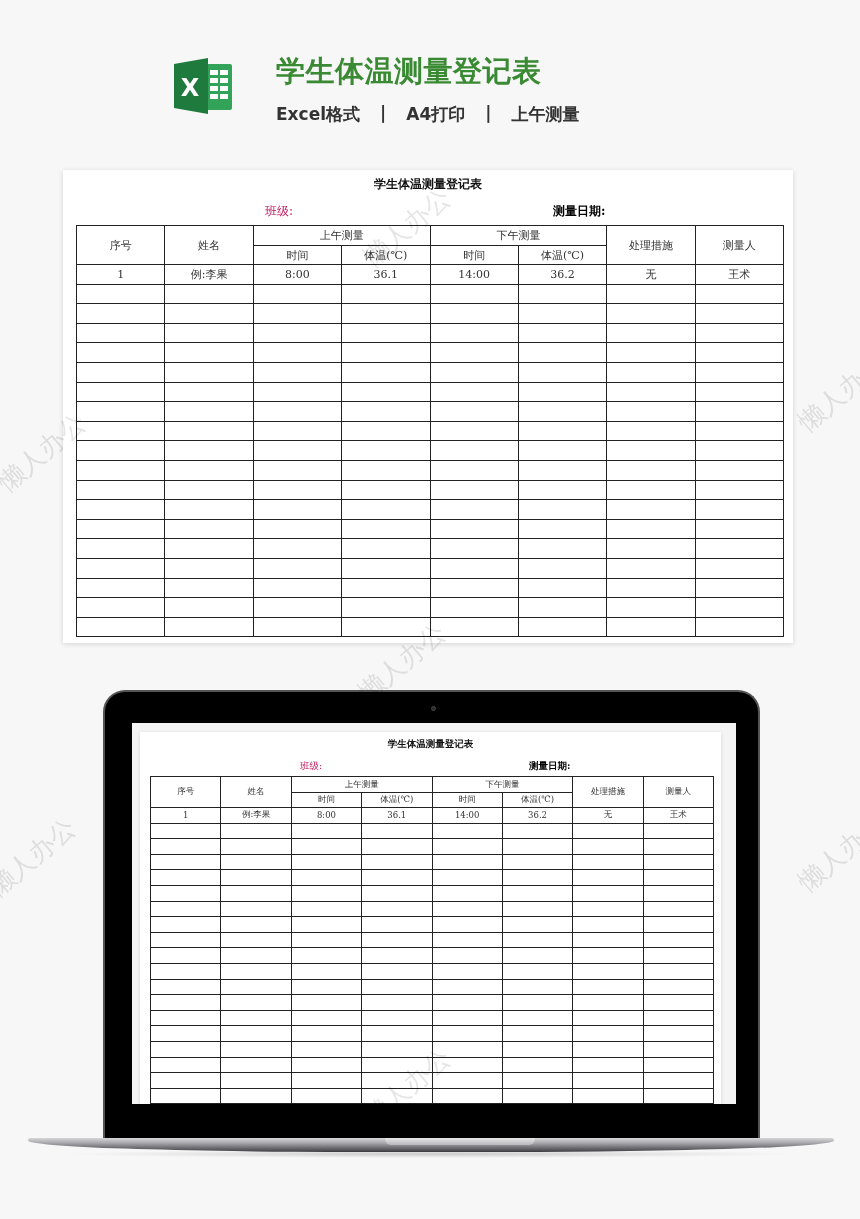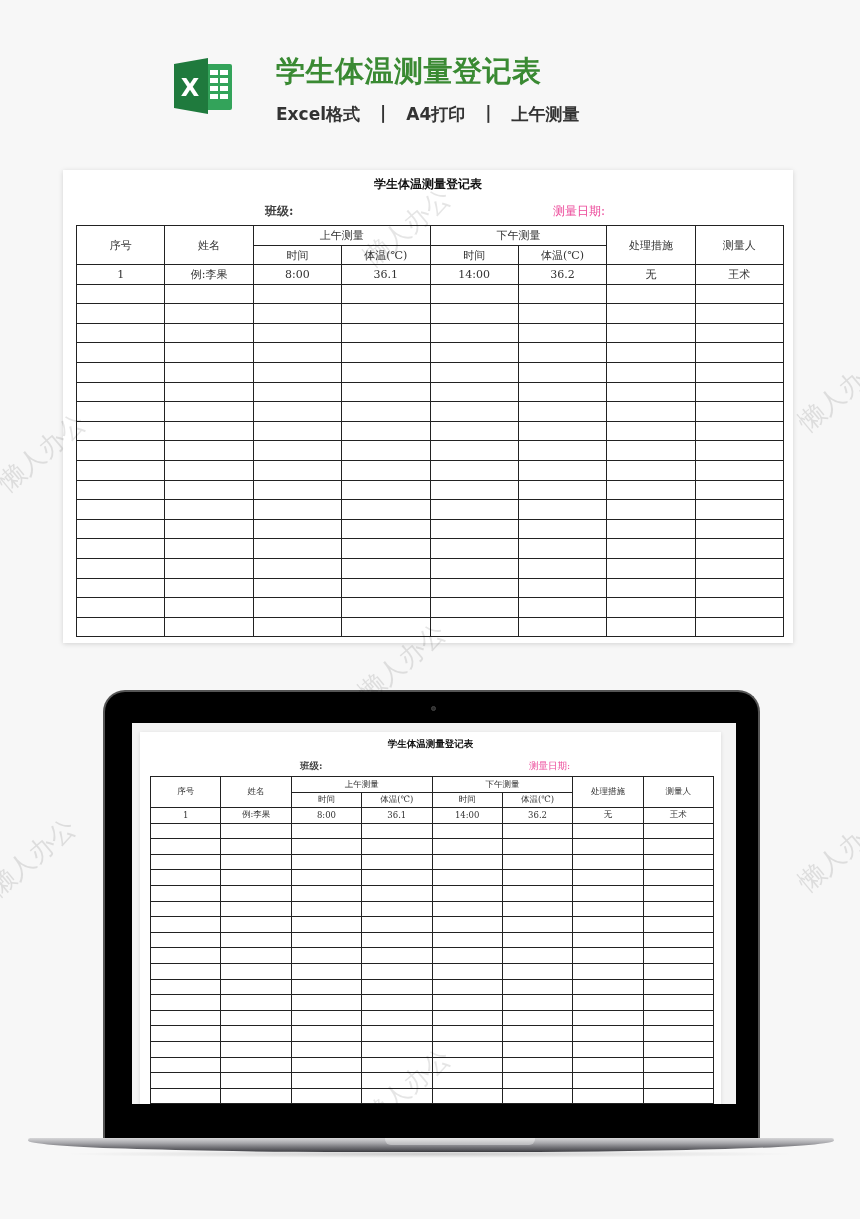--- a/index.html
+++ b/index.html
@@ -11,22 +11,22 @@
   .title { position: absolute; left: 276px; top: 52px; font-size: 29px; font-weight: bold; color: #3a8a33; letter-spacing: 0.5px; font-family: "DejaVu Sans", sans-serif; }
   .subtitle { position: absolute; left: 276px; top: 103px; font-size: 17px; font-weight: bold; color: #333; display: flex; gap: 0; white-space: nowrap; font-family: "DejaVu Sans", sans-serif; }
   .subtitle .sep { margin: 0 20px; color: #333; }
 
   
   .wm { position: absolute; color: rgba(0,0,0,0.10); font-size: 26px; font-family: "DejaVu Serif", serif; transform: rotate(-40deg); white-space: nowrap; pointer-events: none; z-index: 5; }
 
   
   .sheet { position: absolute; left: 63px; top: 170px; width: 730px; height: 473px; background: #fff; box-shadow: 0 1px 5px rgba(0,0,0,0.15); }
   .sheet-title { position: absolute; left: 0; right: 0; top: 6px; text-align: center; font-size: 12px; font-weight: bold; color: #111; font-family: "DejaVu Serif", serif; }
-  .meta-class { position: absolute; left: 202px; top: 33px; font-size: 12px; font-weight: bold; color: #404040; font-family: "DejaVu Serif", serif; }
-  .meta-date { position: absolute; left: 490px; top: 33px; font-size: 12px; font-weight: normal; color: #ec4899; font-family: "DejaVu Serif", serif; }
+  .meta-class { position: absolute; left: 202px; top: 33px; font-size: 12px; font-weight: normal; color: #be185d; font-family: "DejaVu Serif", serif; }
+  .meta-date { position: absolute; left: 490px; top: 33px; font-size: 12px; font-weight: bold; color: #000000; font-family: "DejaVu Serif", serif; }
 
   table.grid { position: absolute; border-collapse: collapse; table-layout: fixed; font-family: "DejaVu Serif", serif; color: #333; border-radius: 11px; }
   table.grid td { border: 1.3px solid #222; text-align: center; vertical-align: middle; padding: 0; overflow: hidden; white-space: nowrap; }
 
   .sheet table.grid { left: 13px; top: 55px; width: 708px; font-size: 11px; }
   .sheet table.grid tr.h1 td { height: 20px; }
   .sheet table.grid tr.h2 td { height: 19px; }
   .sheet table.grid tr.r td { height: 19.6px; }
 
   

